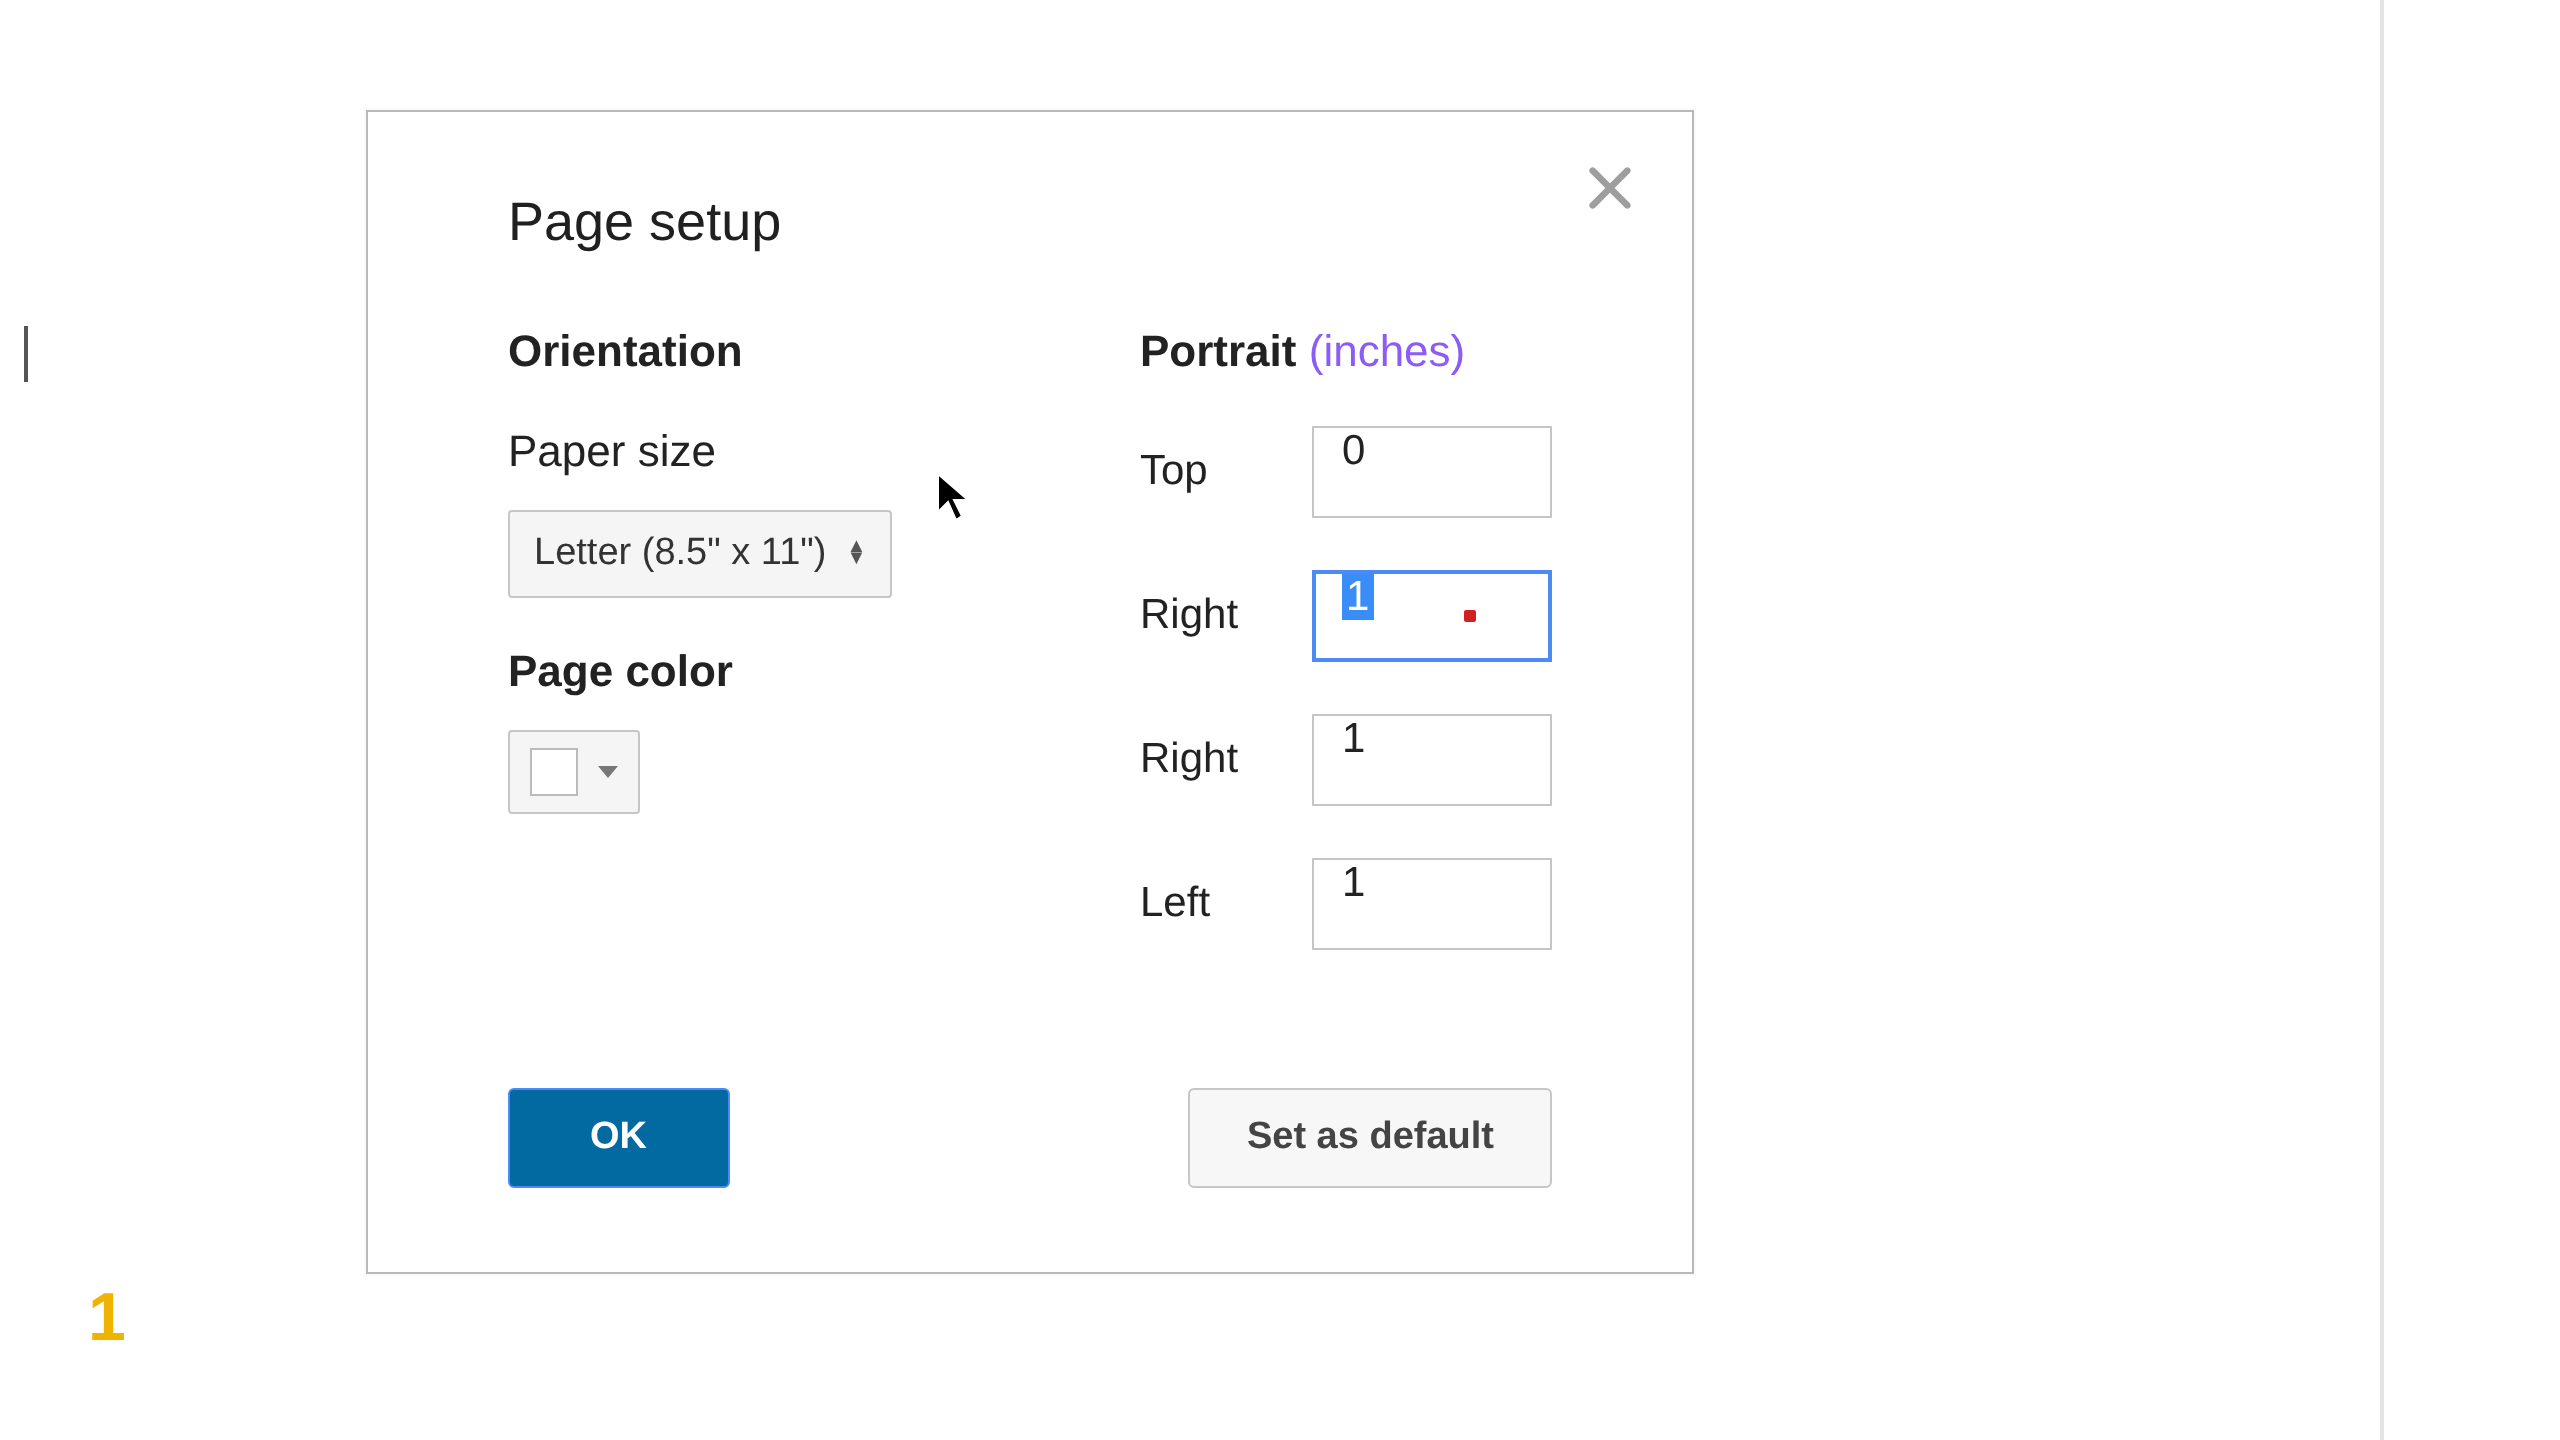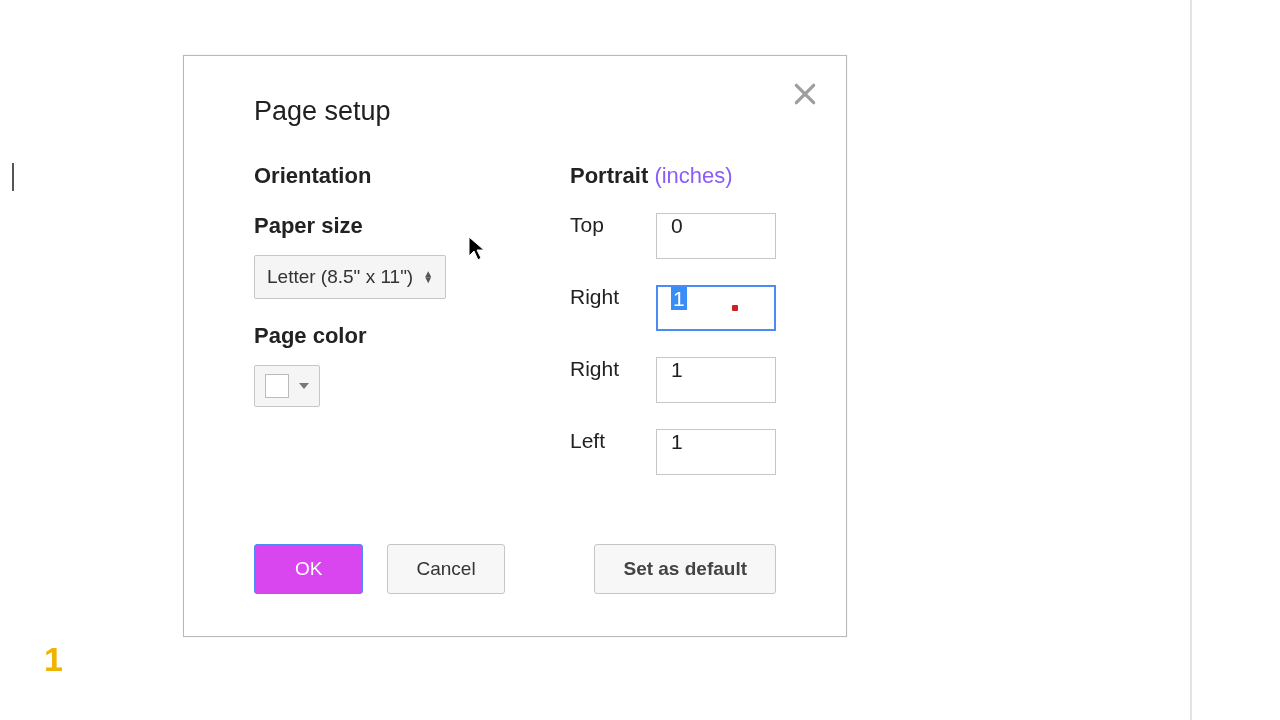--- a/index.html
+++ b/index.html
@@ -108,21 +108,21 @@
   }
   .radio-circle.selected::after {
     content: "";
     width: 11px;
     height: 11px;
     background: #555;
     border-radius: 50%;
   }
   .paper-size-label {
     font-size: 22px;
-    font-weight: bold;
+    font-weight: normal;
     margin-bottom: 16px;
   }
   .dropdown {
     display: inline-flex;
     align-items: center;
     border: 1px solid #c6c6c6;
     background: #f5f5f5;
     padding: 10px 12px;
     border-radius: 2px;
     font-size: 19px;
@@ -160,21 +160,21 @@
     background: #fff;
   }
   .caret-down {
     width: 0; height: 0;
     border-left: 5px solid transparent;
     border-right: 5px solid transparent;
     border-top: 6px solid #777;
   }
   .margin-row {
     display: flex;
-    align-items: flex-start;
+    align-items: center;
     margin-bottom: 26px;
   }
   .margin-row label {
     width: 86px;
     font-size: 21px;
     color: #222;
   }
   .margin-input {
     width: 120px;
     height: 46px;
@@ -218,24 +218,24 @@
     border-radius: 3px;
     border: 1px solid #c6c6c6;
     background: #f7f7f7;
     color: #333;
     cursor: pointer;
     display: inline-flex;
     align-items: center;
     justify-content: center;
   }
   .btn.primary {
-    background: #d946ef;
+    background: #0369a1;
     border-color: #4c8bf5;
     color: #fff;
-    font-weight: normal;
+    font-weight: bold;
     padding: 0 40px;
     margin-right: 24px;
   }
   .btn.setdefault {
     margin-left: auto;
     font-weight: bold;
     color: #444;
     text-align: center;
   }
   .cursor-arrow {
@@ -320,21 +320,20 @@
         <label>Left</label>
         <div class="margin-input">
           <span>1</span>
         </div>
       </div>
     </div>
   </div>
 
   <div class="buttons">
     <div class="btn primary">OK</div>
-    <div class="btn">Cancel</div>
     <div class="btn setdefault">Set as default</div>
   </div>
 
 </div>
 
 <div class="cursor-arrow">
   <svg viewBox="0 0 20 26">
     <path d="M1 1 L1 20 L6 15 L10 24 L13 22 L9 14 L16 14 Z" fill="#000" stroke="#fff" stroke-width="1"></path>
   </svg>
 </div>

